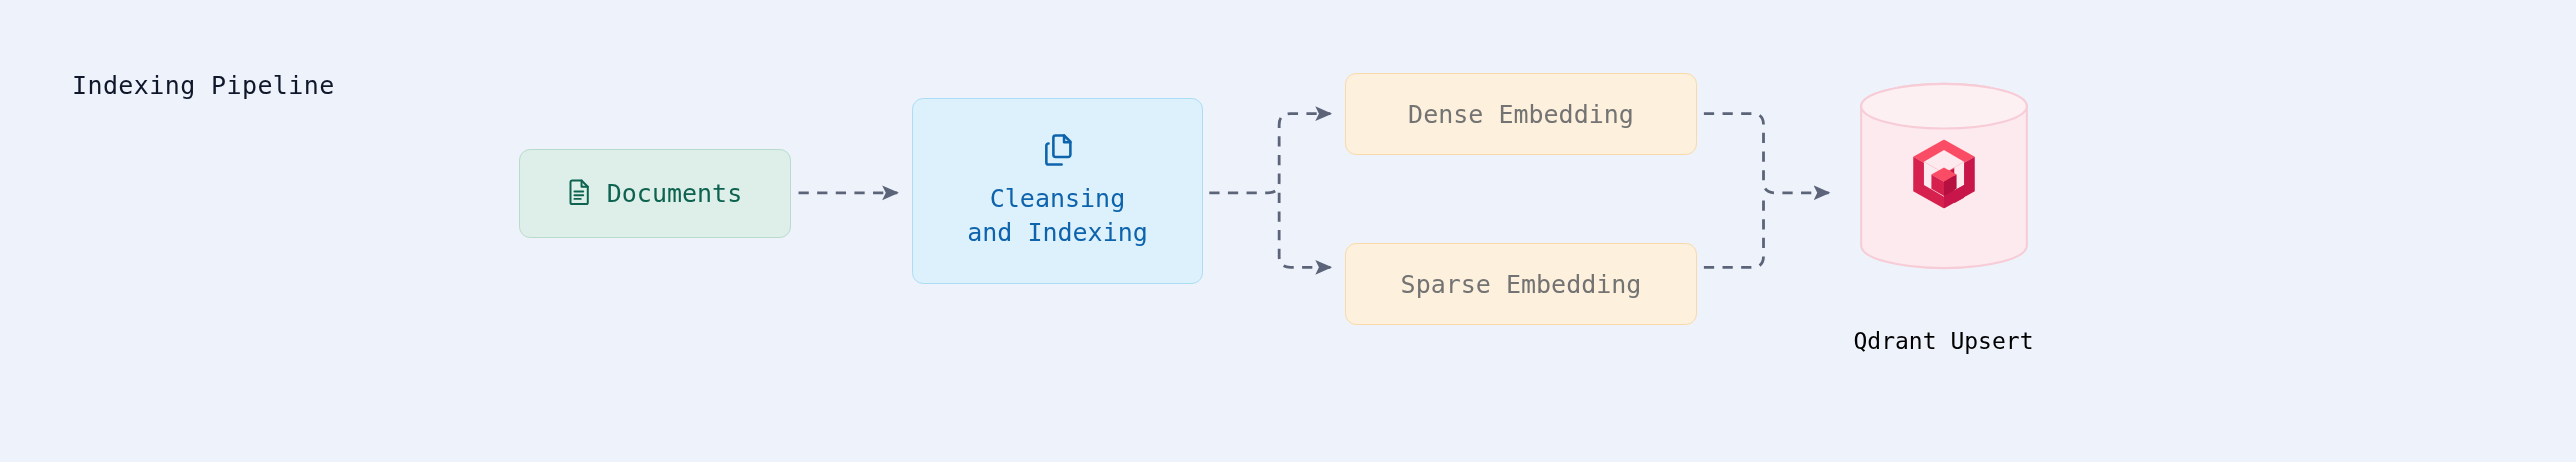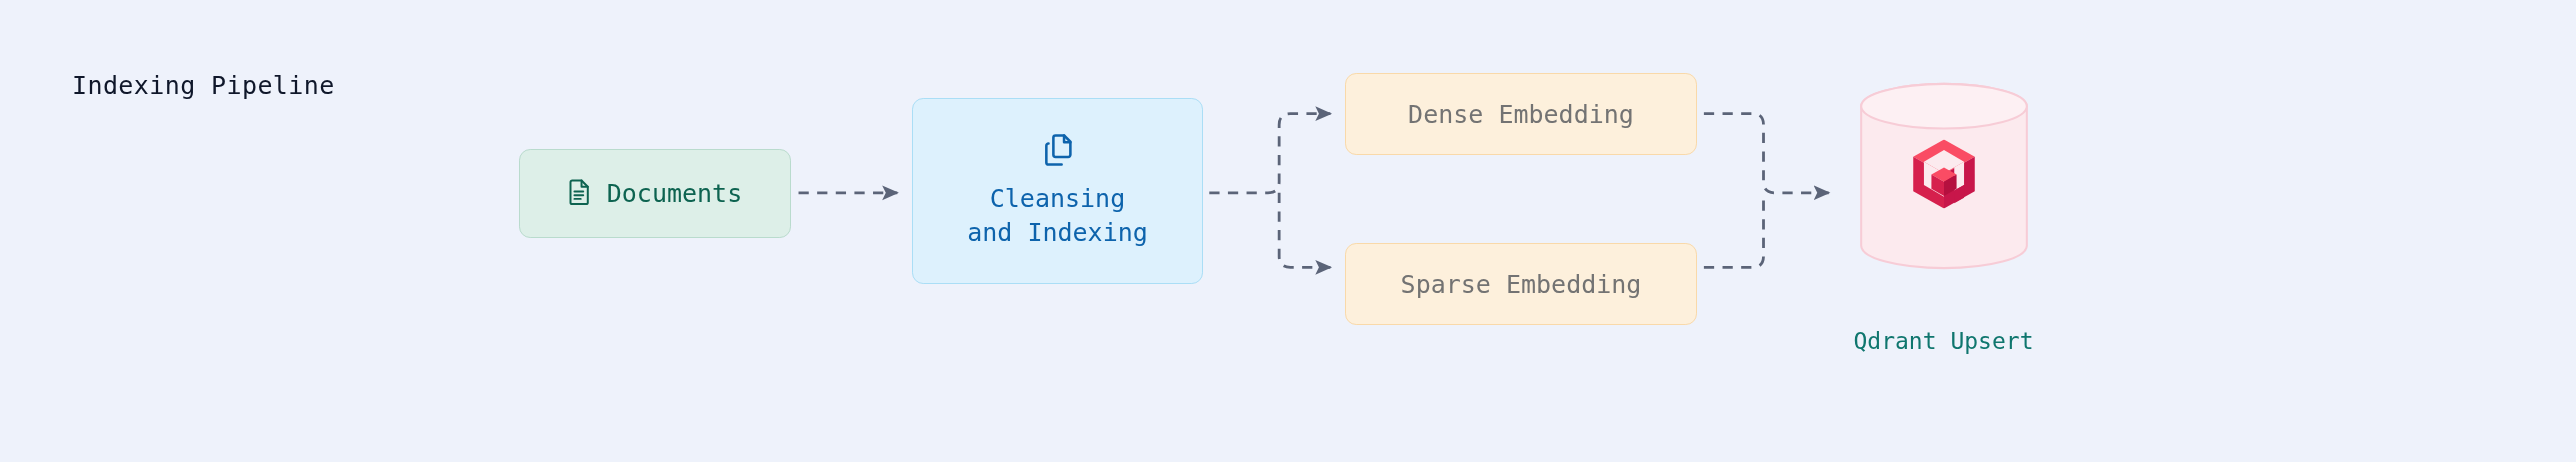--- a/index.html
+++ b/index.html
@@ -113,21 +113,21 @@
     top: 50%;
     transform: translate(-50%, -50%);
   }
   .db-caption {
     position: absolute;
     left: 1799px;
     top: 328px;
     width: 289px;
     text-align: center;
     font-size: 23px;
-    color: #0f766e;
+    color: #000000;
     white-space: nowrap;
   }
 </style>
 </head>
 <body>
 
 <div id="canvas">
 
   <div class="diagram-title">Indexing Pipeline</div>
 

